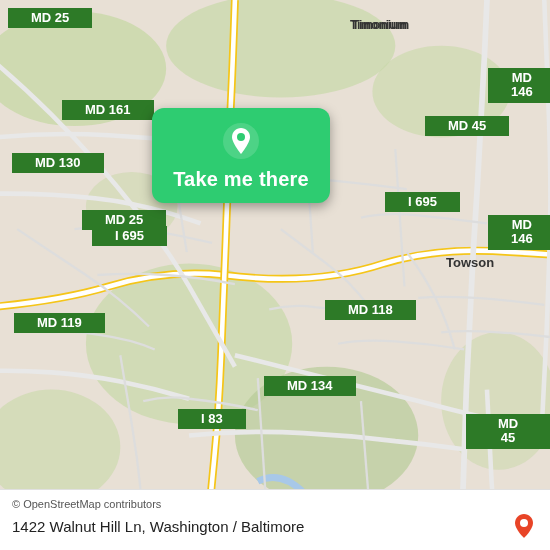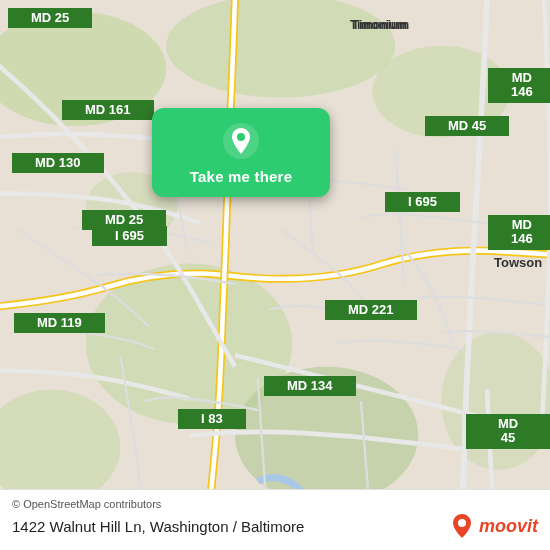--- a/index.html
+++ b/index.html
@@ -43,21 +43,21 @@
     }
 
     #location-pin-icon {
       width: 38px;
       height: 38px;
       margin-bottom: 8px;
     }
 
     #popup-label {
       color: #fff;
-      font-size: 15px;
+      font-size: 20px;
       font-weight: 600;
       letter-spacing: 0.2px;
       white-space: nowrap;
     }
 
     
     #bottom-bar {
       position: absolute;
       bottom: 0;
       left: 0;
@@ -192,28 +192,28 @@
   <div class="road-badge green" style="top:8px;left:8px;">MD 25</div>
   <div class="road-badge green" style="top:100px;left:62px;">MD 161</div>
   <div class="road-badge green" style="top:153px;left:4px;margin-left:8px;">MD 130</div>
   <div class="road-badge green" style="top:210px;left:82px;">MD 25</div>
   <div class="road-badge green" style="top:226px;left:92px;">I 695</div>
   <div class="road-badge green" style="top:192px;left:385px;">I 695</div>
   <div class="road-badge green" style="top:116px;left:425px;">MD 45</div>
   <div class="road-badge green" style="top:414px;left:466px;">MD 45</div>
   <div class="road-badge green" style="top:68px;left:488px;">MD 146</div>
   <div class="road-badge green" style="top:215px;left:488px;">MD 146</div>
-  <div class="road-badge green" style="top:300px;left:325px;">MD 221</div>
+  <div class="road-badge green" style="top:300px;left:325px;">MD 118</div>
   <div class="road-badge green" style="top:313px;left:14px;">MD 119</div>
   <div class="road-badge green" style="top:376px;left:264px;">MD 134</div>
   <div class="road-badge green" style="top:409px;left:178px;">I 83</div>
 
   <div style="position:absolute;top:18px;left:350px;font-size:12px;font-weight:600;color:#333;z-index:5;">Timonium</div>
   <div style="position:absolute;top:18px;left:352px;font-size:12px;font-weight:600;color:#333;z-index:5;">Timonium</div>
-  <div style="position:absolute;top:255px;left:446px;font-size:13px;font-weight:600;color:#333;z-index:5;margin-left:48px;">Towson</div>
+  <div style="position:absolute;top:255px;left:446px;font-size:13px;font-weight:600;color:#333;z-index:5;">Towson</div>
 
   <div id="location-popup">
 
     <svg id="location-pin-icon" viewBox="0 0 38 38" xmlns="http://www.w3.org/2000/svg">
       <circle cx="19" cy="19" r="18" fill="rgba(255,255,255,0.15)"></circle>
       <path d="M19 6 C14 6 10 10 10 15 C10 21 19 32 19 32 C19 32 28 21 28 15 C28 10 24 6 19 6 Z" fill="#fff"></path>
       <circle cx="19" cy="15" r="4" fill="#2ecc71"></circle>
     </svg>
     <span id="popup-label">Take me there</span>
   </div>
@@ -221,17 +221,16 @@
   <div id="bottom-bar">
     <div id="attribution">© OpenStreetMap contributors</div>
     <div id="address-line">
       <span>1422 Walnut Hill Ln, Washington / Baltimore</span>
       <div id="moovit-logo">
 
         <svg id="moovit-icon" viewBox="0 0 28 28" xmlns="http://www.w3.org/2000/svg">
           <path d="M14 2 C9 2 5 6 5 11 C5 17.5 14 26 14 26 C14 26 23 17.5 23 11 C23 6 19 2 14 2 Z" fill="#e84427"></path>
           <circle cx="14" cy="11" r="4" fill="#fff"></circle>
         </svg>
-        <span id="moovit-text">moovit</span>
       </div>
     </div>
   </div>
 </div>
 
 </body></html>

